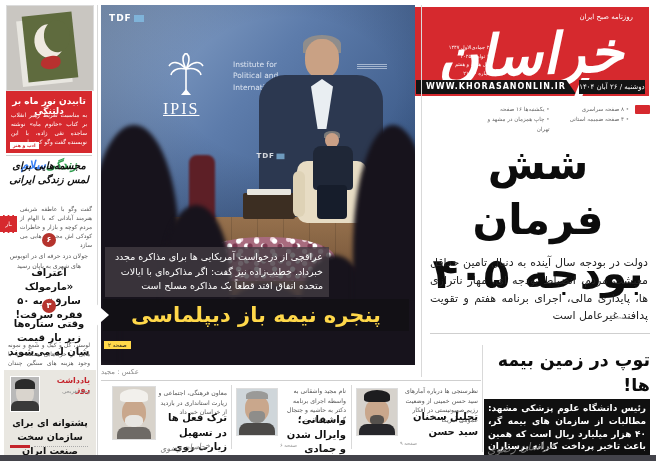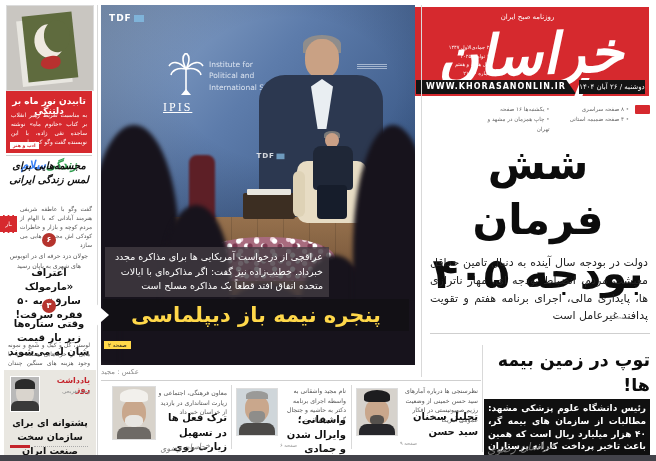--- a/index.html
+++ b/index.html
@@ -4,21 +4,21 @@
 <style>
   html,body{margin:0;padding:0;background:#fff;}
   .page{position:relative;width:656px;height:461px;background:#fff;overflow:hidden;
         font-family:"DejaVu Sans","Liberation Sans",sans-serif;direction:rtl;}
   .abs{position:absolute;}
   .vline{position:absolute;width:1px;background:#d9d9d9;}
   .hline{position:absolute;height:1px;background:#cfcfcf;}
 
   
   .masthead{left:412px;top:7px;width:237px;height:89px;background:#d6292e;}
-  .tagline{position:absolute;top:6px;left:0;right:6px;text-align:center;color:#fff;font-size:7px;}
+  .tagline{position:absolute;top:6px;left:0;right:16px;color:#fff;font-size:7px;}
   .brand{position:absolute;top:8px;left:0;right:0;text-align:center;color:#fff;
          font-size:56px;font-weight:bold;font-style:italic;line-height:80px;transform:rotate(-2deg);}
   .cal{position:absolute;top:36px;left:10px;width:70px;color:#fff;font-size:5px;line-height:1.7;text-align:right;direction:rtl;}
   .urlbar{position:absolute;left:4px;bottom:2px;width:160px;height:14px;background:#141414;
           color:#fff;font-size:8px;font-weight:bold;letter-spacing:1px;line-height:14px;
           text-align:center;direction:ltr;clip-path:polygon(0 0,94% 0,100% 100%,0 100%);}
   .datebar{position:absolute;right:4px;bottom:2px;width:66px;height:14px;background:#141414;
            color:#fff;font-size:7px;line-height:14px;text-align:center;}
   .slash{position:absolute;left:166px;bottom:0;width:8px;height:18px;background:#fff;transform:skewX(-22deg);}
 
@@ -41,23 +41,23 @@
   .sig{font-style:italic;color:#7a7a7a;transform:rotate(-4deg);}
 
   
   .photo{left:101px;top:5px;width:314px;height:360px;background:#241f26;overflow:hidden;}
   .screen{position:absolute;left:0;top:0;width:314px;height:212px;
           background:linear-gradient(130deg,#93acce 0%,#5d7cab 45%,#33517f 100%);}
   .screen::after{content:"";position:absolute;inset:0;
           background:radial-gradient(ellipse at 60% 40%,transparent 40%,rgba(10,20,40,.35) 100%);}
   .tdf{color:#fff;font-weight:bold;font-size:9px;letter-spacing:1px;direction:ltr;}
   .tdf i{display:inline-block;width:10px;height:7px;background:#7fb3d9;margin-left:2px;vertical-align:middle;}
-  .ipis-caption{position:absolute;left:108px;top:54px;color:#e8eef7;font-size:7.5px;line-height:1.5;direction:ltr;text-align:left;opacity:.9;}
+  .ipis-caption{position:absolute;left:132px;top:54px;color:#e8eef7;font-size:7.5px;line-height:1.5;direction:ltr;text-align:left;opacity:.9;}
   .ipis-word{position:absolute;left:62px;top:95px;color:#fff;font-family:"Liberation Serif","DejaVu Serif",serif;
-             font-size:12px;letter-spacing:2px;direction:ltr;text-decoration:underline;}
+             font-size:16px;letter-spacing:2px;direction:ltr;text-decoration:underline;}
   .arlogo{position:absolute;left:252px;top:58px;width:34px;color:#dfe8f4;font-size:4px;line-height:1.6;opacity:.85;}
   .arlogo b{display:block;width:30px;height:1px;background:#dfe8f4;margin:1px 0;opacity:.7;}
   .sperson{position:absolute;left:158px;top:34px;width:124px;height:178px;filter:blur(.4px);}
   .sp-head{position:absolute;left:46px;top:0;width:34px;height:40px;border-radius:46%;background:#c9a184;}
   .sp-hair{position:absolute;left:44px;top:-4px;width:38px;height:18px;border-radius:50% 50% 0 0;background:#8f8d8c;}
   .sp-body{position:absolute;left:0;top:36px;width:124px;height:142px;border-radius:26px 26px 0 0;background:#2c3850;}
   .sp-shirt{position:absolute;left:52px;top:40px;width:22px;height:50px;background:#e9eef2;clip-path:polygon(50% 0,100% 15%,70% 100%,30% 100%,0 15%);}
   .stage{position:absolute;left:0;top:212px;width:314px;height:78px;
          background:linear-gradient(#96714d,#6b4c33),repeating-linear-gradient(90deg,rgba(0,0,0,.12) 0 1px,transparent 1px 26px);background-blend-mode:multiply;}
   .chair{position:absolute;left:196px;top:156px;width:70px;height:62px;background:#e7dcc4;border-radius:10px;}

